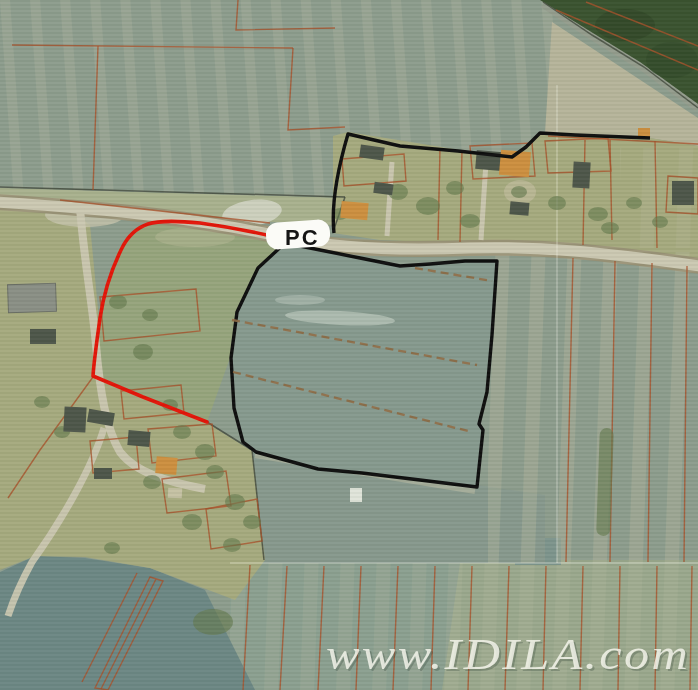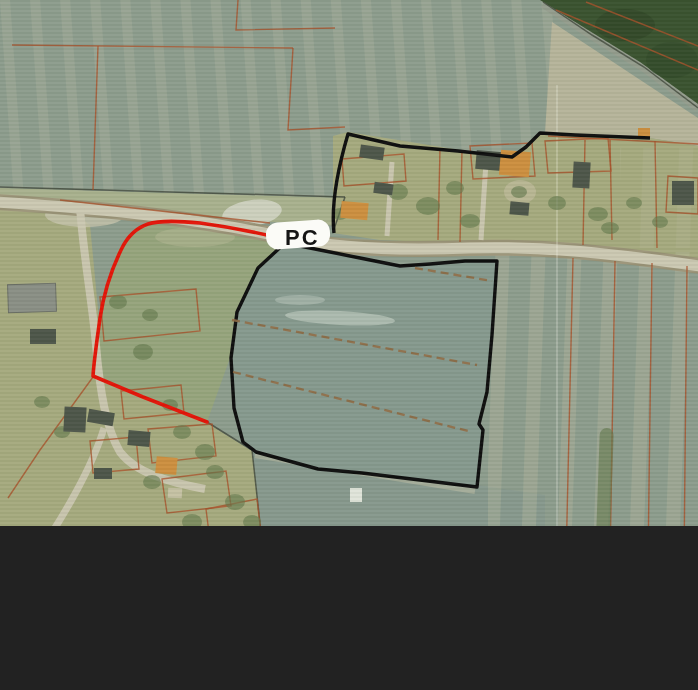--- a/index.html
+++ b/index.html
@@ -1,16 +1,16 @@
 <!DOCTYPE html>
 <html style="--highlight-red: #e31508; --boundary-black: #0e0e0e; --cadastral-line: #a8512a; --road: #ccc8b2; --road-edge: #9b9478; --field-base: #8d9c8d; --field-parcel: #86998e; --village-green: #a6aa7e; --grass-green: #96a47c; --forest-green: #3a522f; --dark-field: #6c8784; --pale-field: #b6b49a; --building-dark: #4d5549; --building-orange: #cd8f3f; --tree-green: #64794d; --pc-patch: #fbfbf7; --watermark-white: #f8f8ef;"><head>
 <meta charset="utf-8">
 <style>
   html,body{margin:0;padding:0;background:#222;}
-  .stage{position:relative;width:698px;height:526px;overflow:hidden;}
+  .stage{position:relative;width:698px;height:690px;overflow:hidden;}
   svg{display:block;}
   .f-base{fill:var(--field-base);}
   .f-village{fill:var(--village-green);}
   .f-grass{fill:var(--grass-green);}
   .f-forest{fill:var(--forest-green);}
   .f-dark{fill:var(--dark-field);}
   .f-pale{fill:var(--pale-field);}
   .road-base{stroke:var(--road-edge);fill:none;}
   .road-top{stroke:var(--road);fill:none;}
   .street{stroke:var(--road);fill:none;opacity:.92;}

